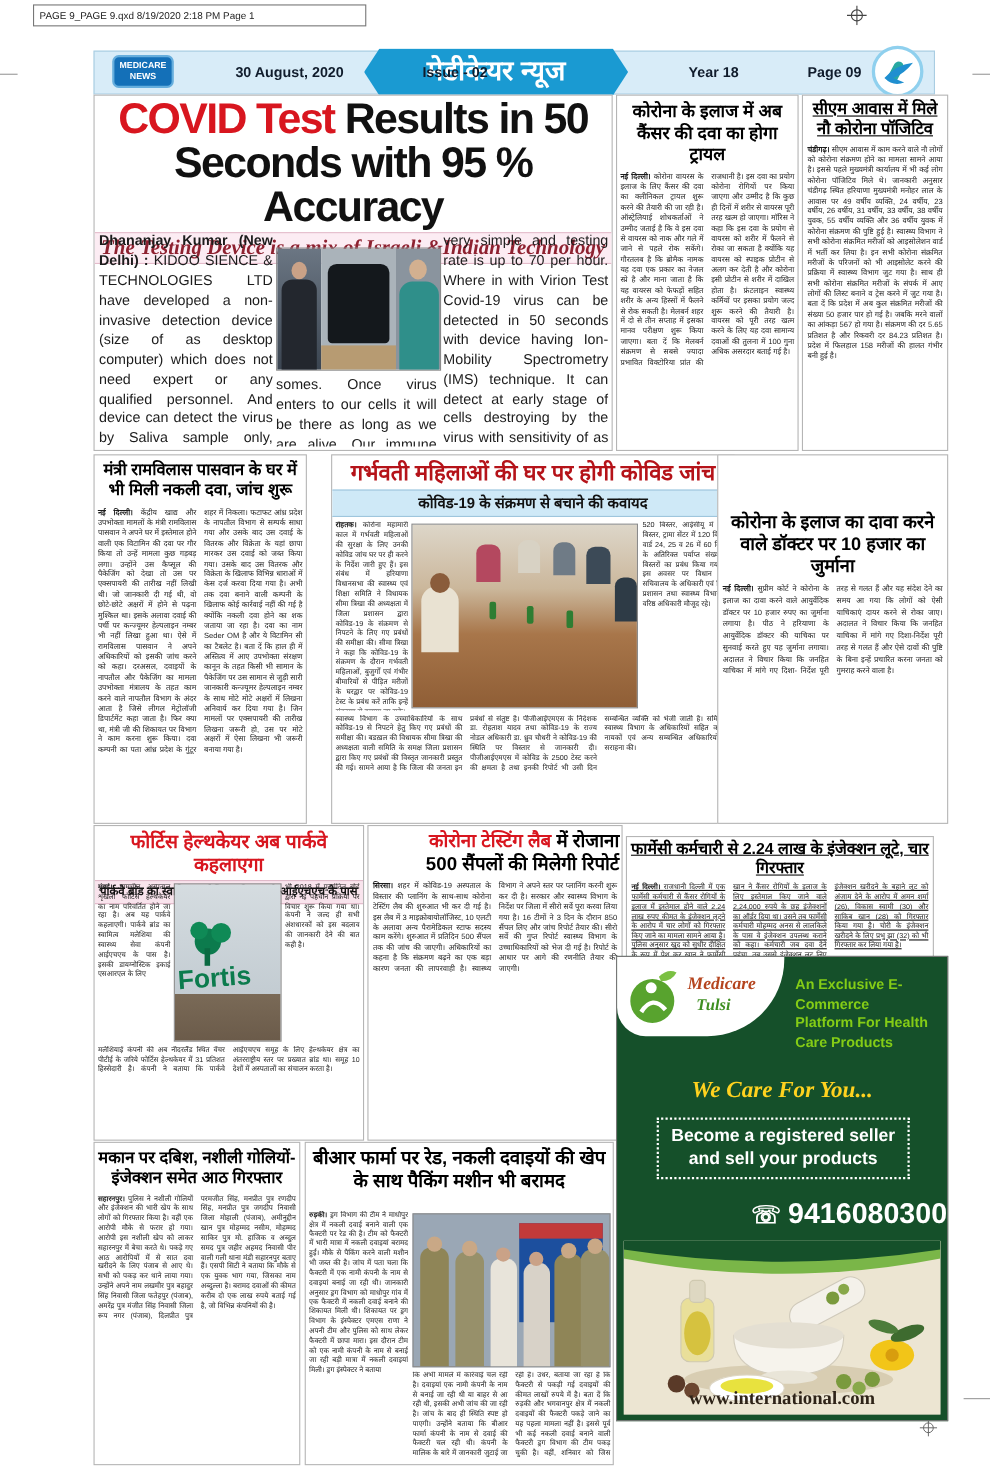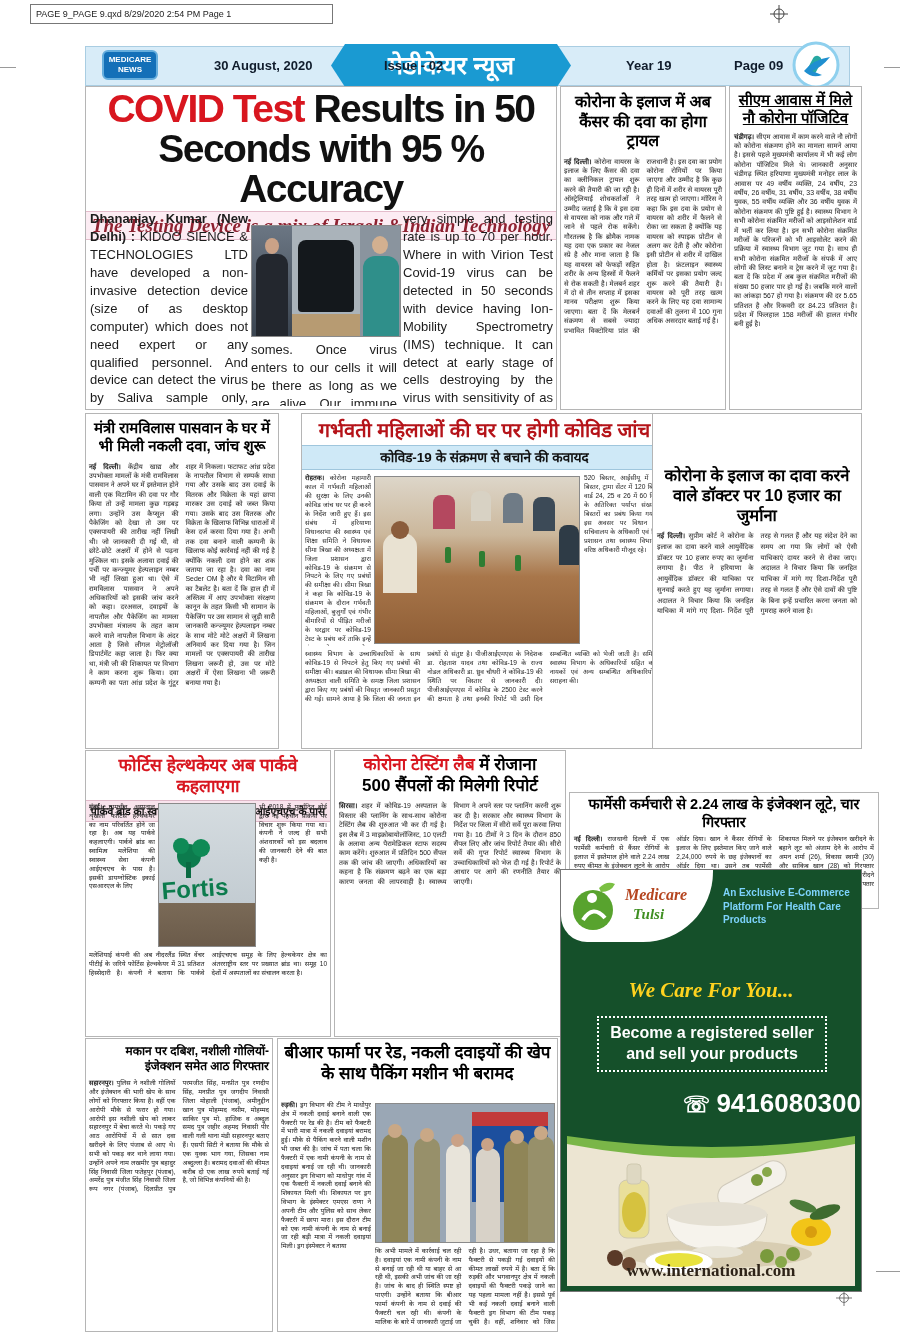--- a/index.html
+++ b/index.html
@@ -33,40 +33,40 @@
   .photo{position:absolute;overflow:hidden;border:1px solid #8a8a8a;box-sizing:border-box;}
   
   .lead-hl{font-size:39px;letter-spacing:-1.5px;line-height:1.02;text-align:center;font-weight:bold;padding-top:2px;}
   .lead-sub{margin-top:3px;height:27px;background:#fcecf3;border-top:1px solid #e4bccb;border-bottom:1px solid #e4bccb;
             font-family:"Liberation Serif",serif;font-style:italic;font-weight:bold;color:#8e2130;
             font-size:19px;text-align:center;line-height:27px;}
   .lead-body{font-size:13px;line-height:1.38;text-align:justify;color:#1c1c1c;}
   
   .ad{position:absolute;border:1px solid #777;background:#15502a;box-sizing:border-box;overflow:hidden;}
   .ad-blob{position:absolute;left:0;top:0;width:152px;height:72px;background:#fff;border-radius:0 0 70px 26px;}
-  .ad-tag{position:absolute;left:162px;top:16px;width:138px;color:#7dd3fc;font-weight:bold;font-size:10px;line-height:1.35;}
+  .ad-tag{position:absolute;left:162px;top:16px;width:138px;color:#84cc16;font-weight:bold;font-size:13px;line-height:1.35;}
   .ad-slogan{position:absolute;left:0;top:108px;width:100%;text-align:center;color:#ffd21f;
              font-family:"Liberation Serif",serif;font-style:italic;font-weight:bold;font-size:21px;}
   .ad-cta{position:absolute;left:36px;top:146px;width:222px;border:2px dotted #fff;color:#fff;
           text-align:center;font-weight:bold;font-size:16px;line-height:1.3;padding:5px 2px;}
   .ad-phone{position:absolute;left:0;top:218px;width:100%;text-align:right;color:#fff;font-weight:bold;font-size:26px;}
   .ad-photo{position:absolute;left:6px;top:258px;width:288px;height:158px;background:#ece5d2;overflow:hidden;}
   .ad-web{position:absolute;left:0;bottom:5px;width:100%;text-align:center;color:#2e2318;
           font-family:"Liberation Serif",serif;font-weight:bold;font-size:17px;}
   .brand-medicare{font-family:"Liberation Serif",serif;font-style:italic;font-weight:bold;color:#b5451f;font-size:16px;}
   .brand-tulsi{font-family:"Liberation Serif",serif;font-style:italic;font-weight:bold;color:#3f8f22;font-size:15px;}
   
   .fig{position:absolute;}
 </style>
 </head>
 <body>
 
 <div class="sheet">
 
-  <div class="slugbox">PAGE 9_PAGE 9.qxd  8/29/2020  2:54 PM  Page 1</div>
+  <div class="slugbox">PAGE 9_PAGE 9.qxd  8/19/2020  2:18 PM  Page 1</div>
   <svg class="abs" style="left:770px;top:5px;" width="18" height="18" viewBox="0 0 18 18">
     <circle cx="9" cy="9" r="5" fill="none" stroke="#444" stroke-width="1"></circle>
     <line x1="9" y1="0" x2="9" y2="18" stroke="#444" stroke-width="1"></line>
     <line x1="0" y1="9" x2="18" y2="9" stroke="#444" stroke-width="1"></line>
   </svg>
   <div class="cropline" style="left:0;top:67px;width:16px;height:1px;"></div>
   <div class="cropline" style="left:884px;top:67px;width:16px;height:1px;"></div>
   <div class="cropline" style="left:876px;top:1271px;width:24px;height:1px;"></div>
   <svg class="abs" style="left:836px;top:1290px;" width="16" height="16" viewBox="0 0 18 18">
     <circle cx="9" cy="9" r="5" fill="none" stroke="#666" stroke-width="1"></circle>
@@ -78,21 +78,21 @@
     <div class="logo-box">
       <div>MEDICARE</div>
       <div>NEWS</div>
     </div>
     <div class="hdr-txt" style="left:128px;">30 August, 2020</div>
 
     <div class="ribbon">मेडीकेयर न्यूज</div>
     <div class="hdr-txt" style="left:172px;top:11px;transform:translateX(-46px);width:0;"></div>
 
     <div class="hdr-txt" style="left:0;top:11px;left:298px;">Issue - 02</div>
-    <div class="hdr-txt" style="left:540px;">Year 19</div>
+    <div class="hdr-txt" style="left:540px;">Year 18</div>
     <div class="hdr-txt" style="left:648px;">Page 09</div>
     <svg class="abs" style="left:706px;top:-6px;" width="48" height="48" viewBox="0 0 48 48">
       <circle cx="24" cy="24" r="22" fill="#ffffff" stroke="#8fd0ee" stroke-width="3"></circle>
       <rect x="18" y="14" width="9" height="20" rx="4.5" fill="#27a8a2" transform="rotate(28 22 24)"></rect>
       <path d="M12 30 Q22 18 38 16 Q30 26 20 30 L30 34 Q20 38 12 30 Z" fill="#1f8fd0"></path>
     </svg>
   </div>
 
   <div class="article" style="left:85px;top:86px;width:472px;height:324px;">
     <div class="lead-hl">
@@ -183,30 +183,30 @@
         <circle cx="22" cy="42" r="8" fill="#0f8a56"></circle>
         <rect x="27" y="58" width="5" height="16" fill="#0a6a42"></rect>
         <text x="36" y="92" font-size="24" font-weight="bold" fill="#0c7b4d" font-family="Liberation Sans, sans-serif" text-anchor="middle" transform="rotate(-4 49 86)">Fortis</text>
       </svg>
     </div>
     <div class="body abs" style="left:173px;top:52px;width:68px;height:144px;font-size:6.5px;overflow:hidden;">भी 2018 में पुनर्गठित बोर्ड द्वारा नई पहचान प्रक्रिया पर विचार शुरू किया गया था। कंपनी ने जल्द ही सभी अंशधारकों को इस बदलाव की जानकारी देने की बात कही है।</div>
     <div class="body cols2 abs" style="left:3px;top:200px;width:238px;height:82px;font-size:6.5px;overflow:hidden;">मलेशियाई कंपनी की अब नीदरलैंड स्थित वेंचर पीटीई के जरिये फोर्टिस हेल्थकेयर में 31 प्रतिशत हिस्सेदारी है। कंपनी ने बताया कि पार्कवे आईएचएच समूह के लिए हेल्थकेयर क्षेत्र का अंतरराष्ट्रीय स्तर पर प्रख्यात ब्रांड था। समूह 10 देशों में अस्पतालों का संचालन करता है।</div>
   </div>
 
   <div class="article" style="left:334px;top:750px;width:232px;height:287px;">
-    <div class="hl" style="font-size:17px;padding:4px 2px 2px;">
+    <div class="hl" style="font-size:17px;padding:4px 2px 2px;text-align:right;">
       <span class="red">कोरोना टेस्टिंग लैब</span><span> में रोजाना</span><br>
       <span>500 सैंपलों की मिलेगी रिपोर्ट</span>
     </div>
     <div class="body cols2" style="height:222px;padding:3px 4px;">
       <span class="dl">सिरसा। </span><span>शहर में कोविड-19 अस्पताल के विस्तार की प्लानिंग के साथ-साथ कोरोना टेस्टिंग लैब की शुरुआत भी कर दी गई है। इस लैब में 3 माइक्रोबायोलॉजिस्ट, 10 एलटी के अलावा अन्य पैरामेडिकल स्टाफ सदस्य काम करेंगे। शुरुआत में प्रतिदिन 500 सैंपल तक की जांच की जाएगी। अधिकारियों का कहना है कि संक्रमण बढ़ने का एक बड़ा कारण जनता की लापरवाही है। स्वास्थ्य विभाग ने अपने स्तर पर प्लानिंग करनी शुरू कर दी है। सरकार और स्वास्थ्य विभाग के निर्देश पर जिला में सीरो सर्वे पूरा करवा लिया गया है। 16 टीमों ने 3 दिन के दौरान 850 सैंपल लिए और जांच रिपोर्ट तैयार की। सीरो सर्वे की गुप्त रिपोर्ट स्वास्थ्य विभाग के उच्चाधिकारियों को भेज दी गई है। रिपोर्ट के आधार पर आगे की रणनीति तैयार की जाएगी।</span>
     </div>
   </div>
 
-  <div class="article" style="left:569px;top:792px;width:310px;height:117px;">
+  <div class="article" style="left:569px;top:760px;width:280px;height:117px;text-decoration:underline;">
     <div class="hl" style="font-size:14.5px;padding:3px 2px 2px;">फार्मेसी कर्मचारी से 2.24 लाख के इंजेक्शन लूटे, चार गिरफ्तार</div>
     <div class="body cols3" style="height:88px;padding:2px 4px;font-size:6.5px;">
       <span class="dl">नई दिल्ली। </span><span>राजधानी दिल्ली में एक फार्मेसी कर्मचारी से कैंसर रोगियों के इलाज में इस्तेमाल होने वाले 2.24 लाख रुपए कीमत के इंजेक्शन लूटने के आरोप में चार लोगों को गिरफ्तार किए जाने का मामला सामने आया है। पुलिस अनुसार खुद को सुधीर दीक्षित के रूप में पेश कर खान ने फार्मेसी को इंजेक्शन के लिए ऑर्डर दिया। खान ने कैंसर रोगियों के इलाज के लिए इस्तेमाल किए जाने वाले 2,24,000 रुपये के छह इंजेक्शनों का ऑर्डर दिया था। उसने तब फार्मेसी कर्मचारी मोहम्मद अनस से लालकिले के पास वे इंजेक्शन उपलब्ध कराने को कहा। कर्मचारी जब दवा देने पहुंचा, तब उससे इंजेक्शन लूट लिए गए। पुलिस ने शिकायत मिलने पर इंजेक्शन खरीदने के बहाने लूट को अंजाम देने के आरोप में अमन शर्मा (26), विकास स्वामी (30) और साकिब खान (28) को गिरफ्तार किया गया है। चोरी के इंजेक्शन खरीदने के लिए प्रभु झा (32) को भी गिरफ्तार कर लिया गया है।</span>
     </div>
   </div>
 
   <div class="ad" style="left:560px;top:869px;width:302px;height:423px;">
     <div class="ad-blob">
       <svg class="abs" style="left:8px;top:8px;" width="52" height="56" viewBox="0 0 52 56">
         <path d="M30 10 Q38 2 46 6 Q42 14 32 14 Z" fill="#7bc043"></path>
@@ -254,21 +254,21 @@
         <ellipse cx="244" cy="104" rx="20" ry="14" fill="#f2c518"></ellipse>
         <circle cx="244" cy="104" r="6" fill="#d89d0e"></circle>
         <ellipse cx="258" cy="84" rx="16" ry="6" fill="#3e6b2f" transform="rotate(-20 258 84)"></ellipse>
         <ellipse cx="236" cy="78" rx="14" ry="5" fill="#4c7c3a" transform="rotate(18 236 78)"></ellipse>
       </svg>
       <div class="ad-web">www.international.com</div>
     </div>
   </div>
 
   <div class="article" style="left:85px;top:1038px;width:188px;height:294px;">
-    <div class="hl" style="font-size:12px;padding:5px 3px 4px;text-align:right;">मकान पर दबिश, नशीली गोलियों- इंजेक्शन समेत आठ गिरफ्तार</div>
+    <div class="hl" style="font-size:15px;padding:5px 3px 4px;">मकान पर दबिश, नशीली गोलियों- इंजेक्शन समेत आठ गिरफ्तार</div>
     <div class="body cols2" style="height:236px;padding:2px 3px;font-size:6.5px;">
       <span class="dl">सहारनपुर। </span><span>पुलिस ने नशीली गोलियों और इंजेक्शन की भारी खेप के साथ लोगों को गिरफ्तार किया है। वहीं एक आरोपी मौके से फरार हो गया। आरोपी इस नशीली खेप को लाकर सहारनपुर में बेचा करते थे। पकड़े गए आठ आरोपियों में से सात दवा खरीदने के लिए पंजाब से आए थे। सभी को पकड़ कर थाने लाया गया। उन्होंने अपने नाम लखमीर पुत्र बहादुर सिंह निवासी जिला फतेहपुर (पंजाब), अमरेंद्र पुत्र मंजीत सिंह निवासी जिला रूप नगर (पंजाब), दिलप्रीत पुत्र परमजीत सिंह, मनप्रीत पुत्र रणदीप सिंह, मनप्रीत पुत्र जगदीप निवासी जिला मोहाली (पंजाब), अमीनुद्दीन खान पुत्र मोहम्मद नसीम, मोहम्मद साकिर पुत्र मो. हाजिक व अब्दुल समद पुत्र जहीर अहमद निवासी पीर वाली गली थाना मंडी सहारनपुर बताए हैं। एसपी सिटी ने बताया कि मौके से एक युवक भाग गया, जिसका नाम अब्दुल्ला है। बरामद दवाओं की कीमत करीब दो एक लाख रुपये बताई गई है, जो विभिन्न कंपनियों की है।</span>
     </div>
   </div>
 
   <div class="article" style="left:277px;top:1038px;width:281px;height:294px;">
     <div class="hl" style="font-size:17px;padding:4px 3px 3px;">बीआर फार्मा पर रेड, नकली दवाइयों की खेप के साथ पैकिंग मशीन भी बरामद</div>
     <div class="body abs" style="left:3px;top:62px;width:90px;height:228px;font-size:6.5px;overflow:hidden;">
       <span class="dl">रुड़की। </span><span>ड्रग विभाग की टीम ने माधोपुर क्षेत्र में नकली दवाई बनाने वाली एक फैक्टरी पर रेड की है। टीम को फैक्टरी में भारी मात्रा में नकली दवाइयां बरामद हुईं। मौके से पैकिंग करने वाली मशीन भी जब्त की है। जांच में पता चला कि फैक्टरी में एक नामी कंपनी के नाम से दवाइयां बनाई जा रही थी। जानकारी अनुसार ड्रग विभाग को माधोपुर गांव में एक फैक्टरी में नकली दवाई बनाने की शिकायत मिली थी। शिकायत पर ड्रग विभाग के इंस्पेक्टर एमएस राणा ने अपनी टीम और पुलिस को साथ लेकर फैक्टरी में छापा मारा। इस दौरान टीम को एक नामी कंपनी के नाम से बनाई जा रही बड़ी मात्रा में नकली दवाइयां मिली। ड्रग इंस्पेक्टर ने बताया</span>
     </div>

